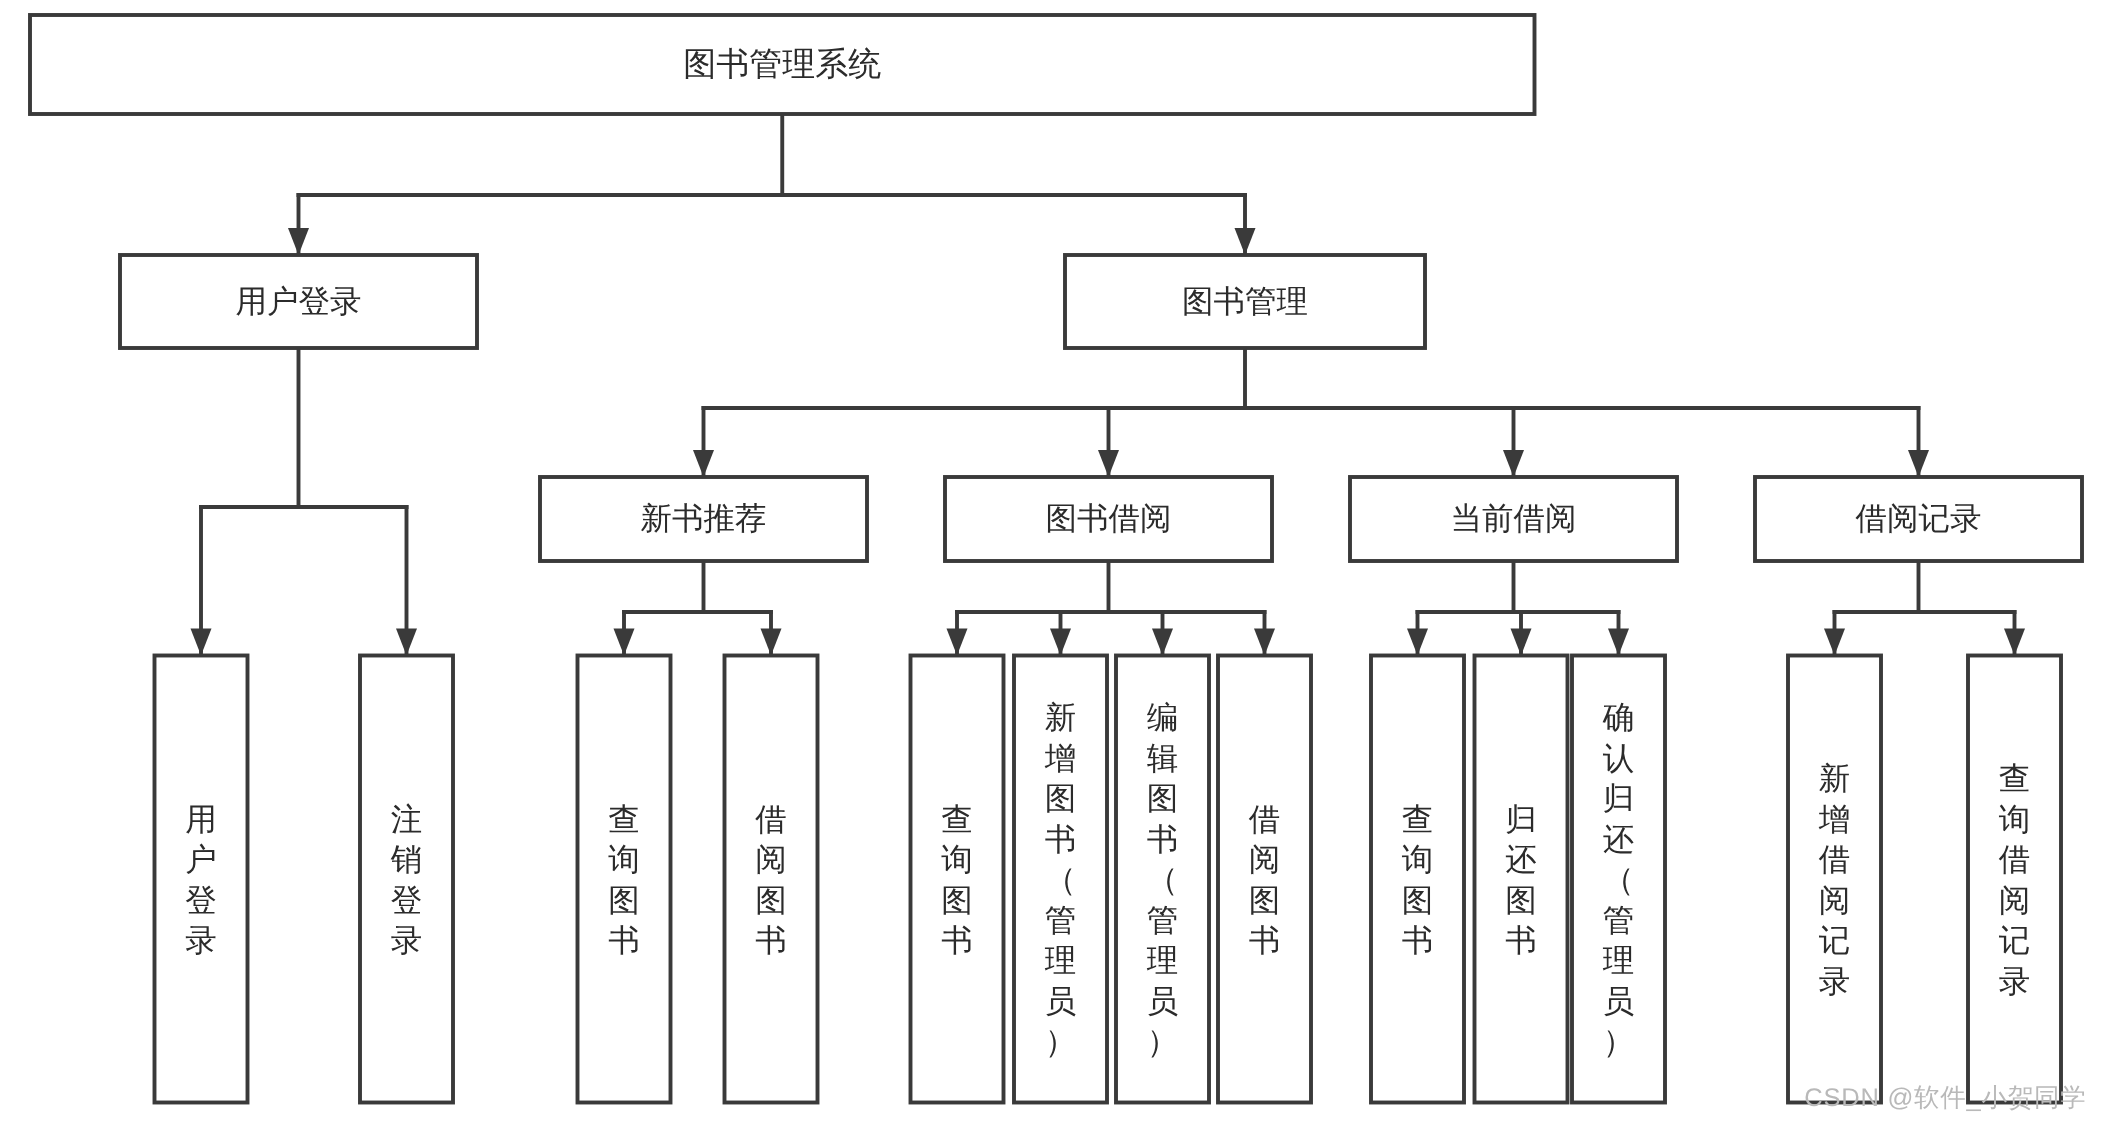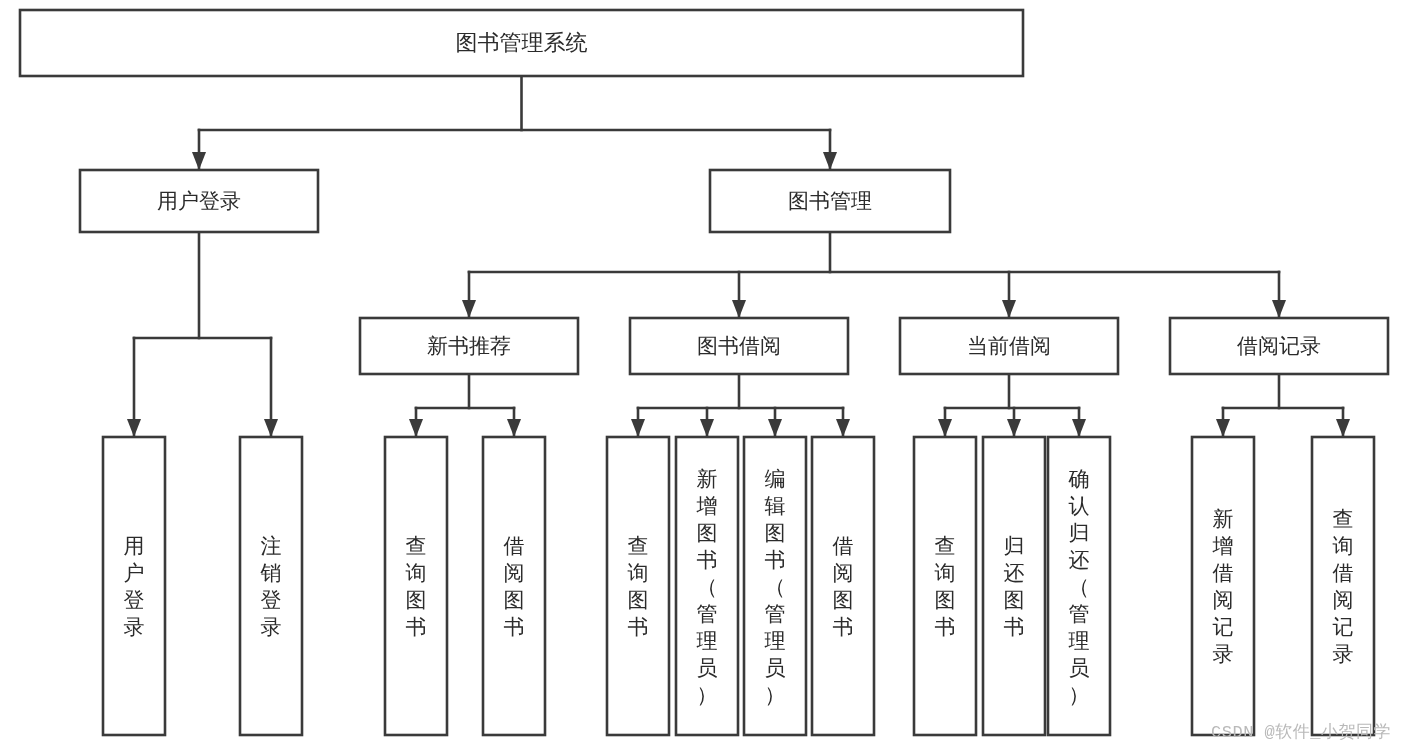--- a/index.html
+++ b/index.html
@@ -19,21 +19,21 @@
   .lbl-v{
     font-family:"DejaVu Sans","Liberation Sans",sans-serif;
     font-size:21px;fill:#2b2b2b;text-anchor:middle;
   }
   .lbl-title{
     font-family:"DejaVu Sans","Liberation Sans",sans-serif;
     font-size:22px;fill:#2b2b2b;text-anchor:middle;dominant-baseline:middle;
   }
   #watermark{
     position:absolute;right:14px;bottom:4px;
-    font-family:Liberation Mono, monospace;
+    font-family:Liberation Sans, sans-serif;
     font-size:17px;color:#b9b9b9;letter-spacing:.5px;white-space:nowrap;
     pointer-events:none;user-select:none;
   }
 </style>
 </head>
 <body>
 
 <div id="diagram-root">
   <svg id="tree" viewBox="0 0 1405 747">
       <g>

